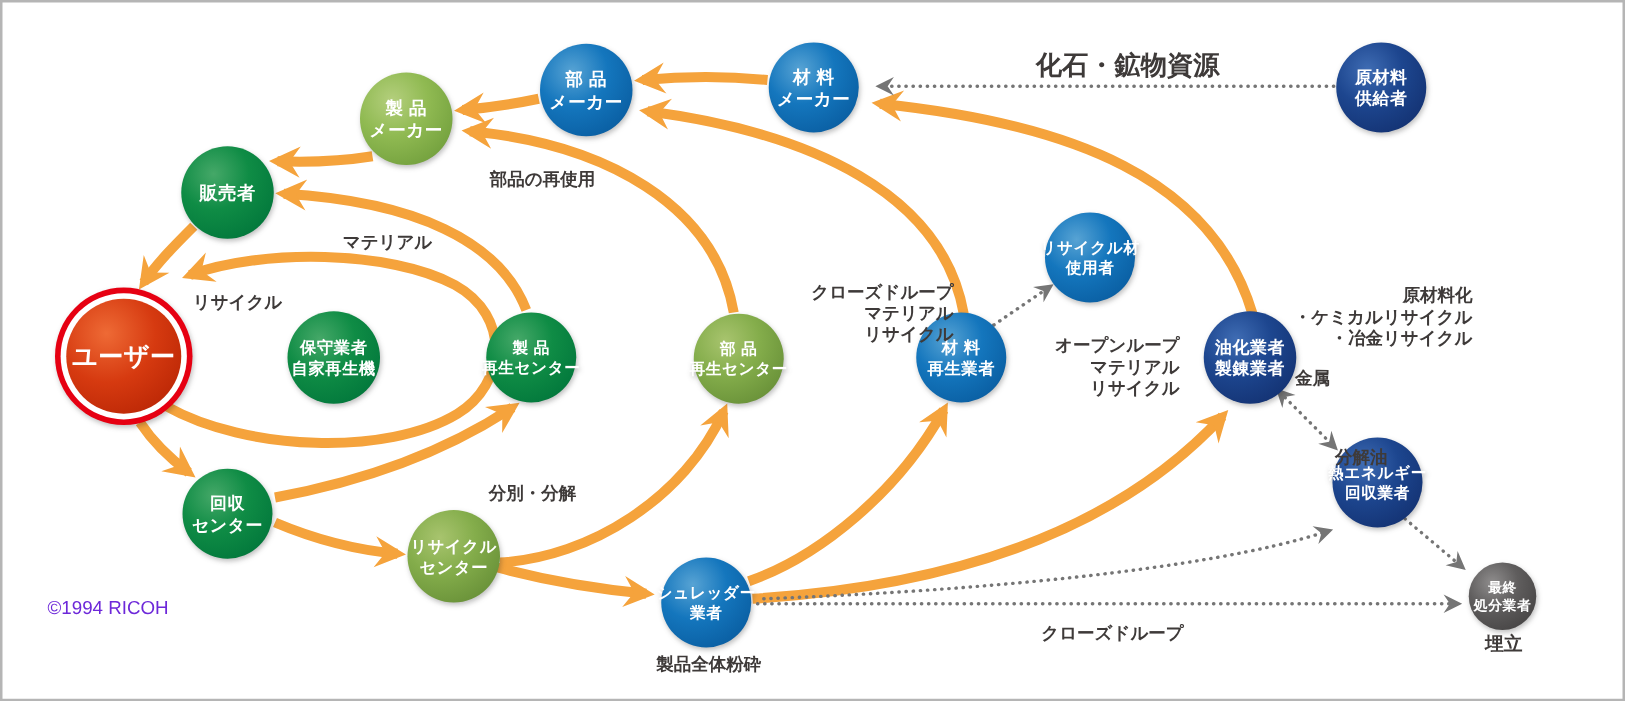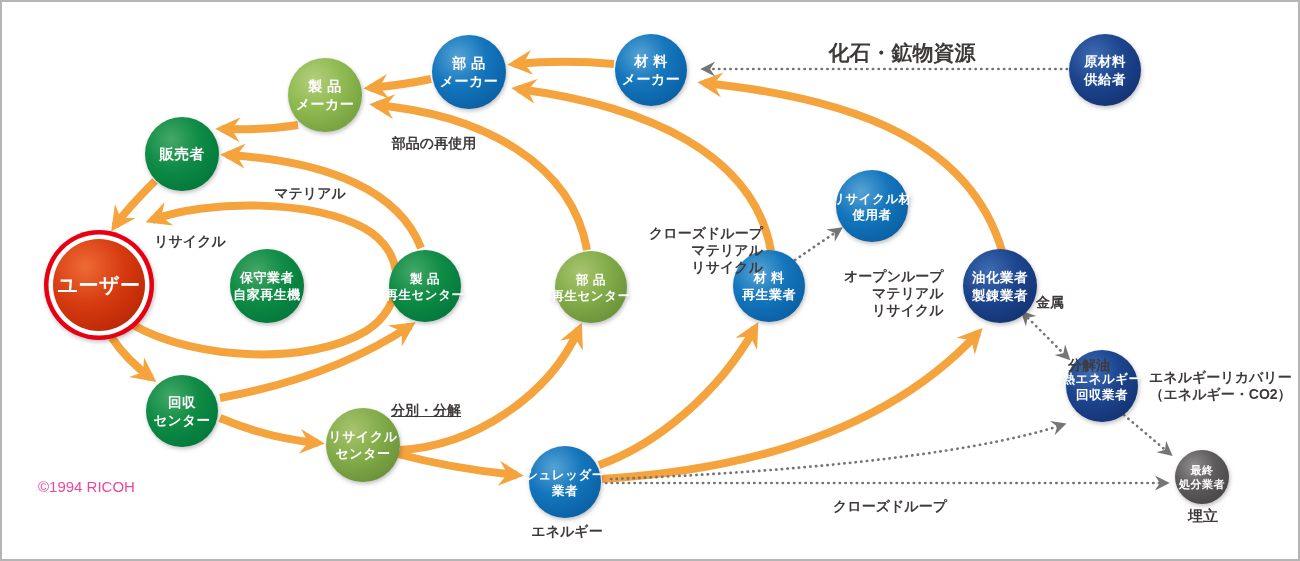--- a/index.html
+++ b/index.html
@@ -180,39 +180,40 @@
       <div class="flabel" style="left: 647px; top: 223px;">
         <div>クローズドループ</div>
         <div>マテリアル</div>
         <div>リサイクル</div>
       </div>
       <div class="flabel" style="left: 842px; top: 244px; margin-top: 22px;">
         <div>オープンループ</div>
         <div>マテリアル</div>
         <div>リサイクル</div>
       </div>
+      <div class="flabel" style="left: 1033px; top: 226px;">
+        <div>原材料化</div>
+        <div>・ケミカルリサイクル</div>
+        <div>・冶金リサイクル</div>
+      </div>
       <div class="flabel" style="left: 1034px; top: 292px;">
         <div>金属</div>
       </div>
       <div class="flabel" style="left: 1066px; top: 355px;">
         <div>分解油</div>
       </div>
-      <div class="flabel" style="left: 1147px; top: 367px;">
-        <div>エネルギーリカバリー</div>
-        <div>（エネルギー・CO2）</div>
-      </div>
-      <div class="flabel center" style="left: 424px; top: 400px; text-decoration: underline;">
+      <div class="flabel center" style="left: 424px; top: 384px;">
         <div>分別・分解</div>
       </div>
       <div class="flabel center" style="left: 565px; top: 521px;">
-        <div>エネルギー</div>
+        <div>製品全体粉砕</div>
       </div>
       <div class="flabel center" style="left: 888px; top: 496px;">
         <div>クローズドループ</div>
       </div>
       <div class="flabel center" style="left: 1201px; top: 505px; font-size: 15px;">
         <div>埋立</div>
       </div>
-      <div class="flabel" style="left: 36px; top: 476px; font-size: 15px; color: #ec4899; font-weight: normal;">
+      <div class="flabel" style="left: 36px; top: 476px; font-size: 15px; color: #6d28d9; font-weight: normal;">
         <div>©1994 RICOH</div>
       </div>
     </div>
 </div>
 
 </body></html>

